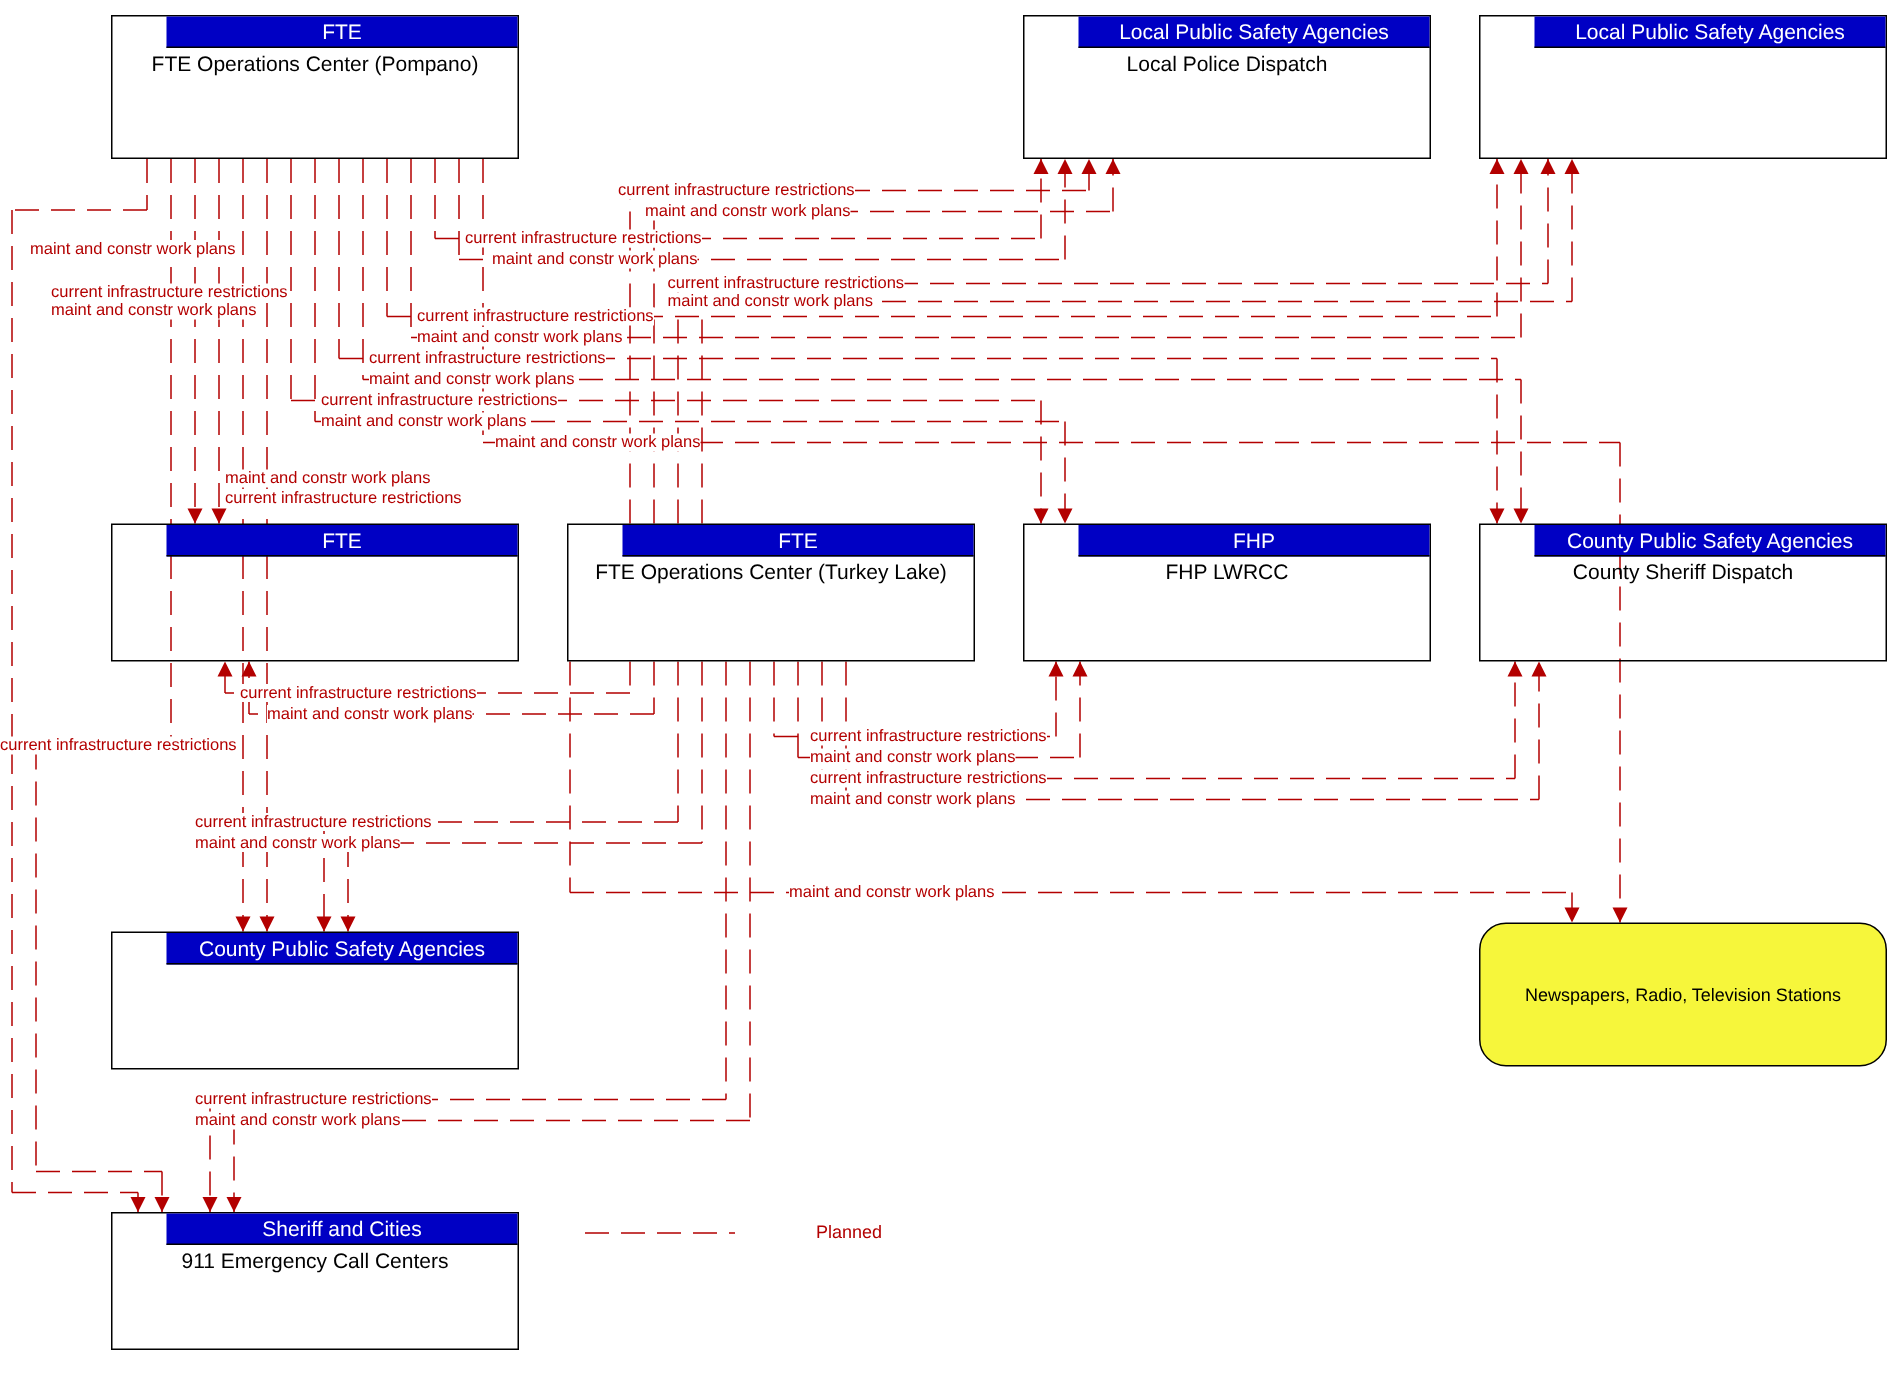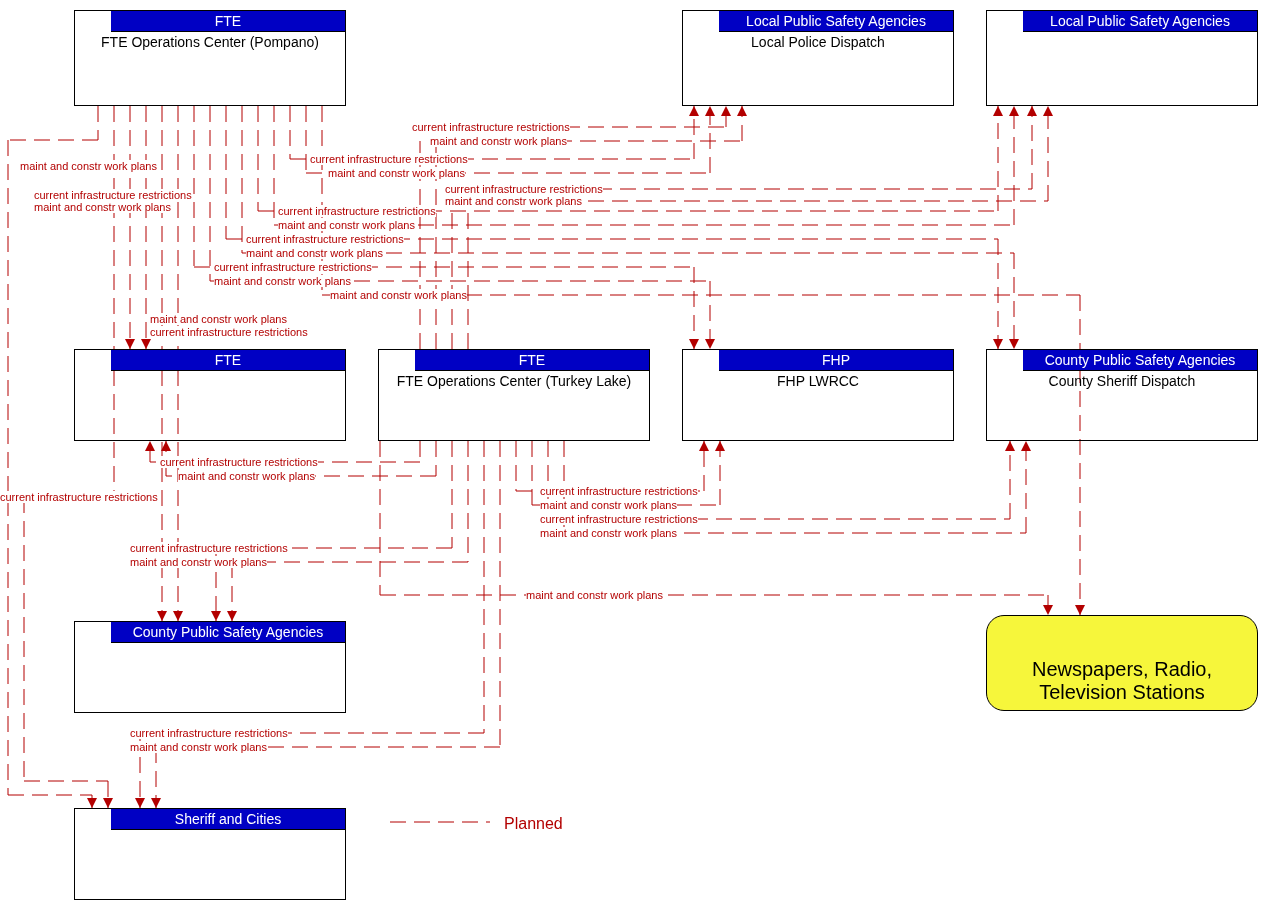--- a/index.html
+++ b/index.html
@@ -32,37 +32,38 @@
     padding: 2px 4px;
     font-size: 14px;
   }
   .yellow-node {
     position: absolute;
     background: #f6f63b;
     border: 1px solid #000;
     border-radius: 18px;
     box-sizing: border-box;
     text-align: center;
-    font-size: 20px;
+    font-size: 12px;
     padding: 6px;
     display: flex;
-    align-items: flex-end;
+    align-items: center;
     justify-content: center;
   }
   .label {
     position: absolute;
     color: #b30000;
     font-size: 11px;
     white-space: nowrap;
     background: #fff;
     line-height: 1.1;
   }
   .legend-label {
     color: #b30000;
-    font-size: 16px;
+    font-size: 12px;
+    margin-left: 40px;
   }
   svg {
     position: absolute;
     top: 0;
     left: 0;
     overflow: visible;
     pointer-events: none;
   }
   line.planned {
     stroke: #b30000;
@@ -259,20 +260,21 @@
     <div class="header">County Public Safety Agencies</div>
     <div class="body">County Sheriff Dispatch</div>
   </div>
 
   <div class="node" style="left:74px; top:621px; width:272px; height:92px;">
     <div class="header">County Public Safety Agencies</div>
   </div>
 
   <div class="node" style="left:74px; top:808px; width:272px; height:92px;">
     <div class="header">Sheriff and Cities</div>
+    <div class="body">911 Emergency Call Centers</div>
   </div>
 
   <div class="yellow-node" style="left:986px; top:615px; width:272px; height:96px;">
     <span>Newspapers, Radio, Television Stations</span>
   </div>
 
   <div class="label" style="left:20px; top:160px;">maint and constr work plans</div>
   <div class="label" style="left:34px; top:189px;">current infrastructure restrictions</div>
   <div class="label" style="left:34px; top:201px;">maint and constr work plans</div>
 

